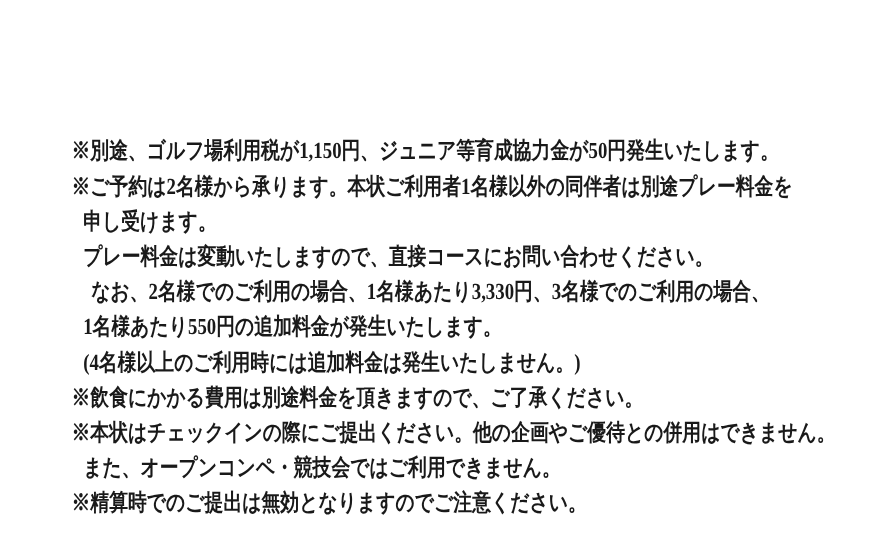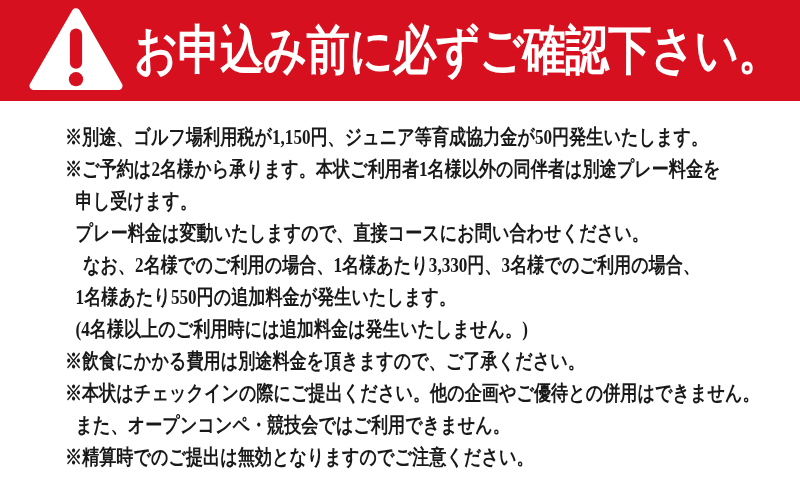--- a/index.html
+++ b/index.html
@@ -55,28 +55,20 @@
   .line { white-space: nowrap; }
   .ind-0 { margin-left: 0; }
   .ind-1 { margin-left: 13px; }
   .ind-2 { margin-left: 22px; }
 </style>
 </head>
 <body>
 
 <div class="screen">
 
-  <div class="header-bar" style="background: rgb(214, 16, 30);">
-    <svg class="warning-icon" viewBox="0 0 100 100" xmlns="http://www.w3.org/2000/svg">
-      <polygon points="50,9 95,87 5,87" fill="#ffffff" stroke="#ffffff" stroke-width="9" stroke-linejoin="round"></polygon>
-      <rect x="43.5" y="26" width="13" height="43" rx="6.5" fill="#d6101e"></rect>
-      <circle cx="50" cy="80" r="7.6" fill="#d6101e"></circle>
-    </svg>
-    <div class="header-title" style="color: rgb(255, 255, 255);">お申込み前に必ずご確認下さい。</div>
-  </div>
 
   <div class="notice" style="color: rgb(25, 25, 25);">
     <div>
         <div class="line ind-0">※別途、ゴルフ場利用税が1,150円、ジュニア等育成協力金が50円発生いたします。</div>
         <div class="line ind-0">※ご予約は2名様から承ります。本状ご利用者1名様以外の同伴者は別途プレー料金を</div>
         <div class="line ind-1">申し受けます。</div>
         <div class="line ind-1">プレー料金は変動いたしますので、直接コースにお問い合わせください。</div>
         <div class="line ind-2">なお、2名様でのご利用の場合、1名様あたり3,330円、3名様でのご利用の場合、</div>
         <div class="line ind-1">1名様あたり550円の追加料金が発生いたします。</div>
         <div class="line ind-1">(4名様以上のご利用時には追加料金は発生いたしません。)</div>

